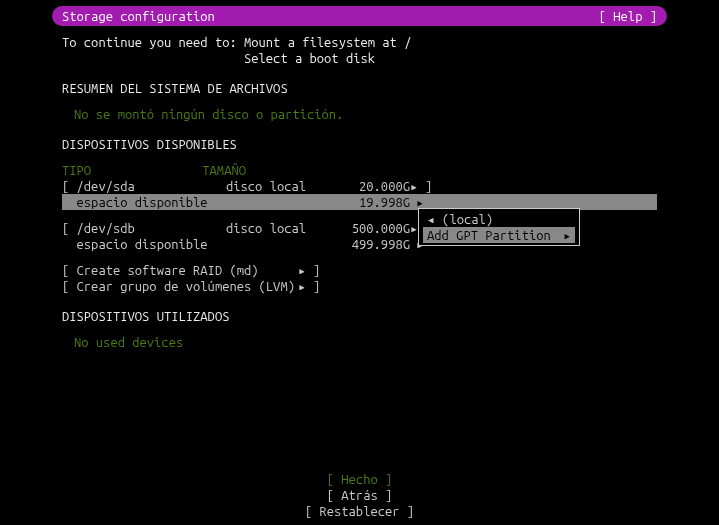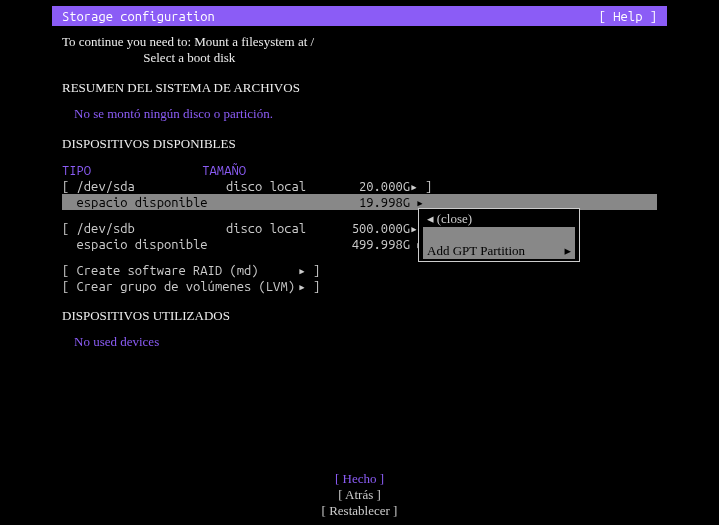--- a/index.html
+++ b/index.html
@@ -14,35 +14,36 @@
     position: relative;
   }
   .screen {
     position: absolute;
     left: 52px;
     top: 0;
     width: 615px;
     height: 525px;
   }
   .header {
-    background: #8b5cf6;
+    background: #a21caf;
     color: #fff;
     height: 20px;
     line-height: 20px;
     padding: 0 10px;
     display: flex;
     justify-content: space-between;
     margin-top: 6px;
+    border-radius: 10px;
   }
   .content {
     padding: 8px 10px 0 10px;
     color: #ccc;
   }
-  .line { height: 16px; line-height: 16px; white-space: pre; font-family: Liberation Serif, serif; }
-  .dim { color: #8b5cf6; }
+  .line { height: 16px; line-height: 16px; white-space: pre; }
+  .dim { color: #4d7c0f; }
   .white { color: #eee; }
   .section { margin-top: 14px; }
   .row {
     display: flex;
     white-space: pre;
     height: 16px;
     line-height: 16px;
   }
   .col-dev { width: 164px; }
   .col-tipo { width: 108px; }
@@ -61,21 +62,21 @@
     background: #000;
     padding: 2px 4px;
     width: 162px;
   }
   .menu .line { padding: 0 4px; }
   .menu .hl {
     background: #888;
     color: #000;
     display: flex;
     justify-content: space-between;
-    padding: 16px 4px;
+    padding: 0 4px;
   }
   .footer {
     position: absolute;
     bottom: 6px;
     width: 100%;
     text-align: center;
   }
   .footer .line { width: 100%; }
 </style>
 </head>
@@ -156,18 +157,18 @@
   </div>
 
   <div class="footer">
     <div class="line dim">[ Hecho ]</div>
     <div class="line">[ Atrás ]</div>
     <div class="line">[ Restablecer ]</div>
   </div>
 </div>
 
 <div class="menu">
-  <div class="line">◂ (close)</div>
+  <div class="line">◂ (local)</div>
   <div class="hl line">
     <span>Add GPT Partition</span>
     <span>▸</span>
   </div>
 </div>
 
 </body></html>

